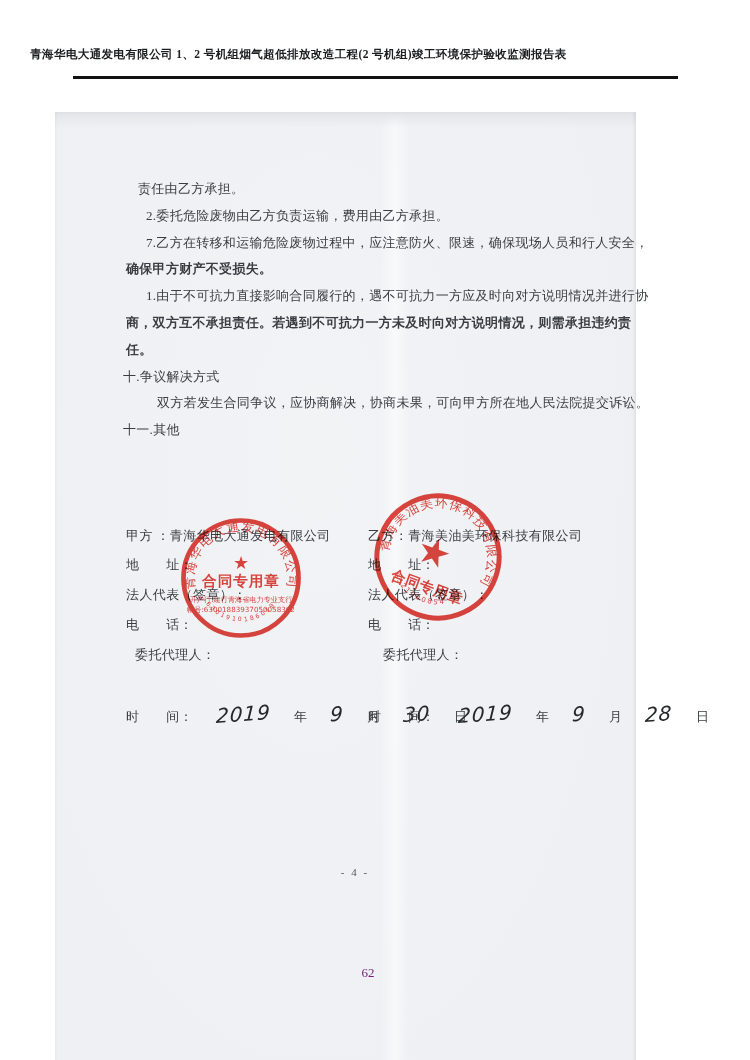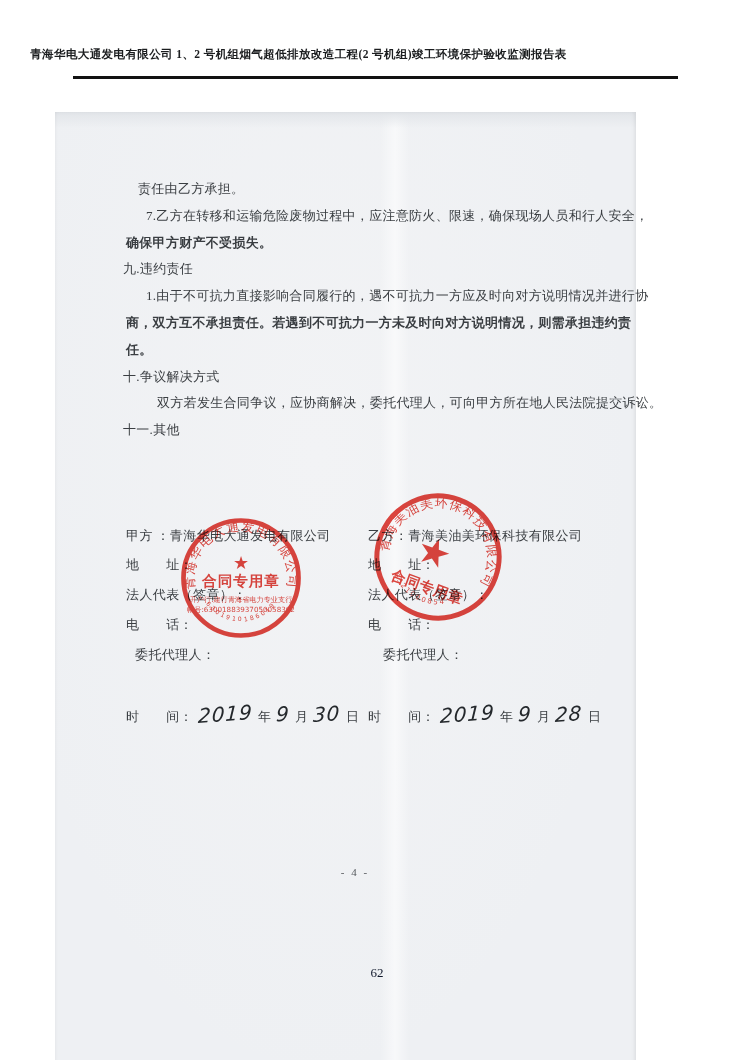--- a/index.html
+++ b/index.html
@@ -10,22 +10,22 @@
   }
   
   .report-title{
     position:absolute;left:0;top:47px;width:597px;text-align:center;
     font-size:11.5px;font-weight:bold;color:#1b1d1f;letter-spacing:.4px;
   }
   .header-rule{
     position:absolute;left:73px;top:76px;width:605px;height:3px;background:#121212;
   }
   .doc-page-number{
-    position:absolute;left:11px;top:965px;width:732px;text-align:center;
-    font-size:13px;color:#0f172a;
+    position:absolute;left:2px;top:965px;width:732px;text-align:center;
+    font-size:13px;color:#701a75;
   }
   
   .scan{
     position:absolute;left:55px;top:112px;width:581px;height:979px;
     background-color:#eef0f3;
     background-image:
       linear-gradient(180deg,#e2e5e9 0,rgba(238,240,243,0) 16px),
       linear-gradient(0deg,#e3e6e9 0,rgba(238,240,243,0) 26px),
       linear-gradient(90deg,rgba(255,255,255,0) 56%,rgba(255,255,255,.55) 58.5%,rgba(255,255,255,0) 61%),
       radial-gradient(ellipse at 45% 35%,#f2f3f5 0,rgba(238,240,243,0) 70%);
@@ -40,21 +40,21 @@
   .bline.first{padding-left:17px;}
   .bline.num{padding-left:25px;}
   .bline.sec{padding-left:2px;}
   .bline.para{padding-left:36px;}
   .bline.cont{padding-left:5px;font-weight:bold;}
   
   .sig-row{position:absolute;font-size:13px;color:#3a3e42;white-space:nowrap;letter-spacing:.4px;}
   .colA{left:71px;} .colB{left:313px;}
   .r0{top:415px;} .r1{top:444px;} .r2{top:474px;} .r3{top:504px;} .r4{top:534px;margin-left:9px;}
   .colB.r4{left:319px;}
-  .date-row{top:590px;display:flex;align-items:baseline;gap:3px;}
+  .date-row{top:590px;display:flex;align-items:baseline;gap:21px;}
   .hw{
     font-family:"DejaVu Sans",sans-serif;font-style:italic;font-size:20px;
     color:#24282c;display:inline-block;transform:rotate(-4deg) skewX(-7deg);
     letter-spacing:1px;padding:0 2px;
   }
   .pr{font-size:13px;}
   
   .scan-footer{
     position:absolute;left:0;top:754px;width:600px;text-align:center;
     font-size:11px;color:#55585c;letter-spacing:2px;
@@ -69,28 +69,28 @@
 </head>
 <body>
 
 <div class="report-title">青海华电大通发电有限公司 1、2 号机组烟气超低排放改造工程(2 号机组)竣工环境保护验收监测报告表</div>
 <div class="header-rule"></div>
 
 <div class="scan">
 
   <div class="body-lines">
     <div class="bline first">责任由乙方承担。</div>
+    <div class="bline num">2.委托危险废物由乙方负责运输，费用由乙方承担。</div>
     <div class="bline num">7.乙方在转移和运输危险废物过程中，应注意防火、限速，确保现场人员和行人安全，</div>
     <div class="bline cont">确保甲方财产不受损失。</div>
-    <div class="bline sec">九.违约责任</div>
     <div class="bline num">1.由于不可抗力直接影响合同履行的，遇不可抗力一方应及时向对方说明情况并进行协</div>
     <div class="bline cont">商，双方互不承担责任。若遇到不可抗力一方未及时向对方说明情况，则需承担违约责</div>
     <div class="bline cont">任。</div>
     <div class="bline sec">十.争议解决方式</div>
-    <div class="bline para">双方若发生合同争议，应协商解决，委托代理人，可向甲方所在地人民法院提交诉讼。</div>
+    <div class="bline para">双方若发生合同争议，应协商解决，协商未果，可向甲方所在地人民法院提交诉讼。</div>
     <div class="bline sec">十一.其他</div>
   </div>
 
   <div class="sig-row colA r0">甲方 ：青海华电大通发电有限公司</div>
   <div class="sig-row colA r1">地　　址：</div>
   <div class="sig-row colA r2">法人代表（签章）：</div>
   <div class="sig-row colA r3">电　　话：</div>
   <div class="sig-row colA r4">委托代理人：</div>
   <div class="sig-row colA date-row">
     <span class="pr">时　　间：</span>

